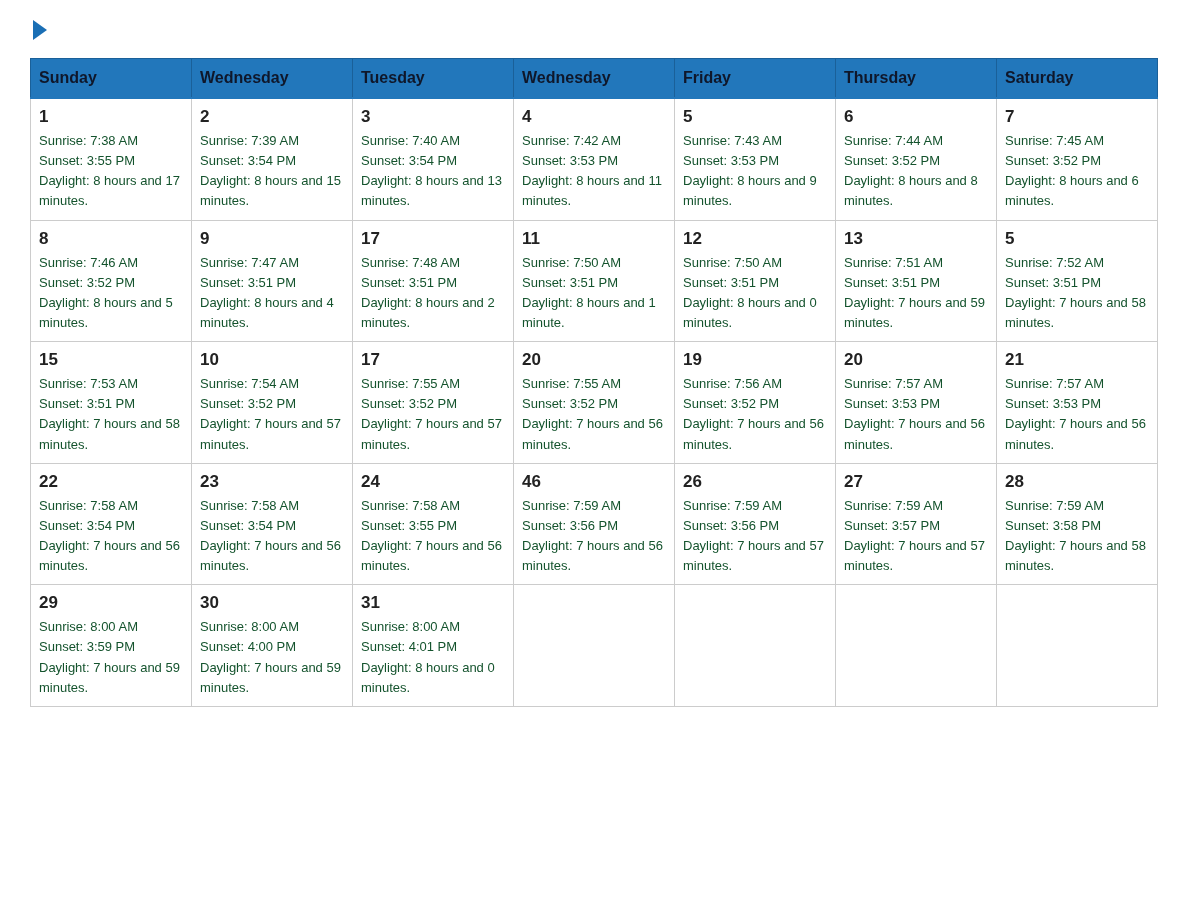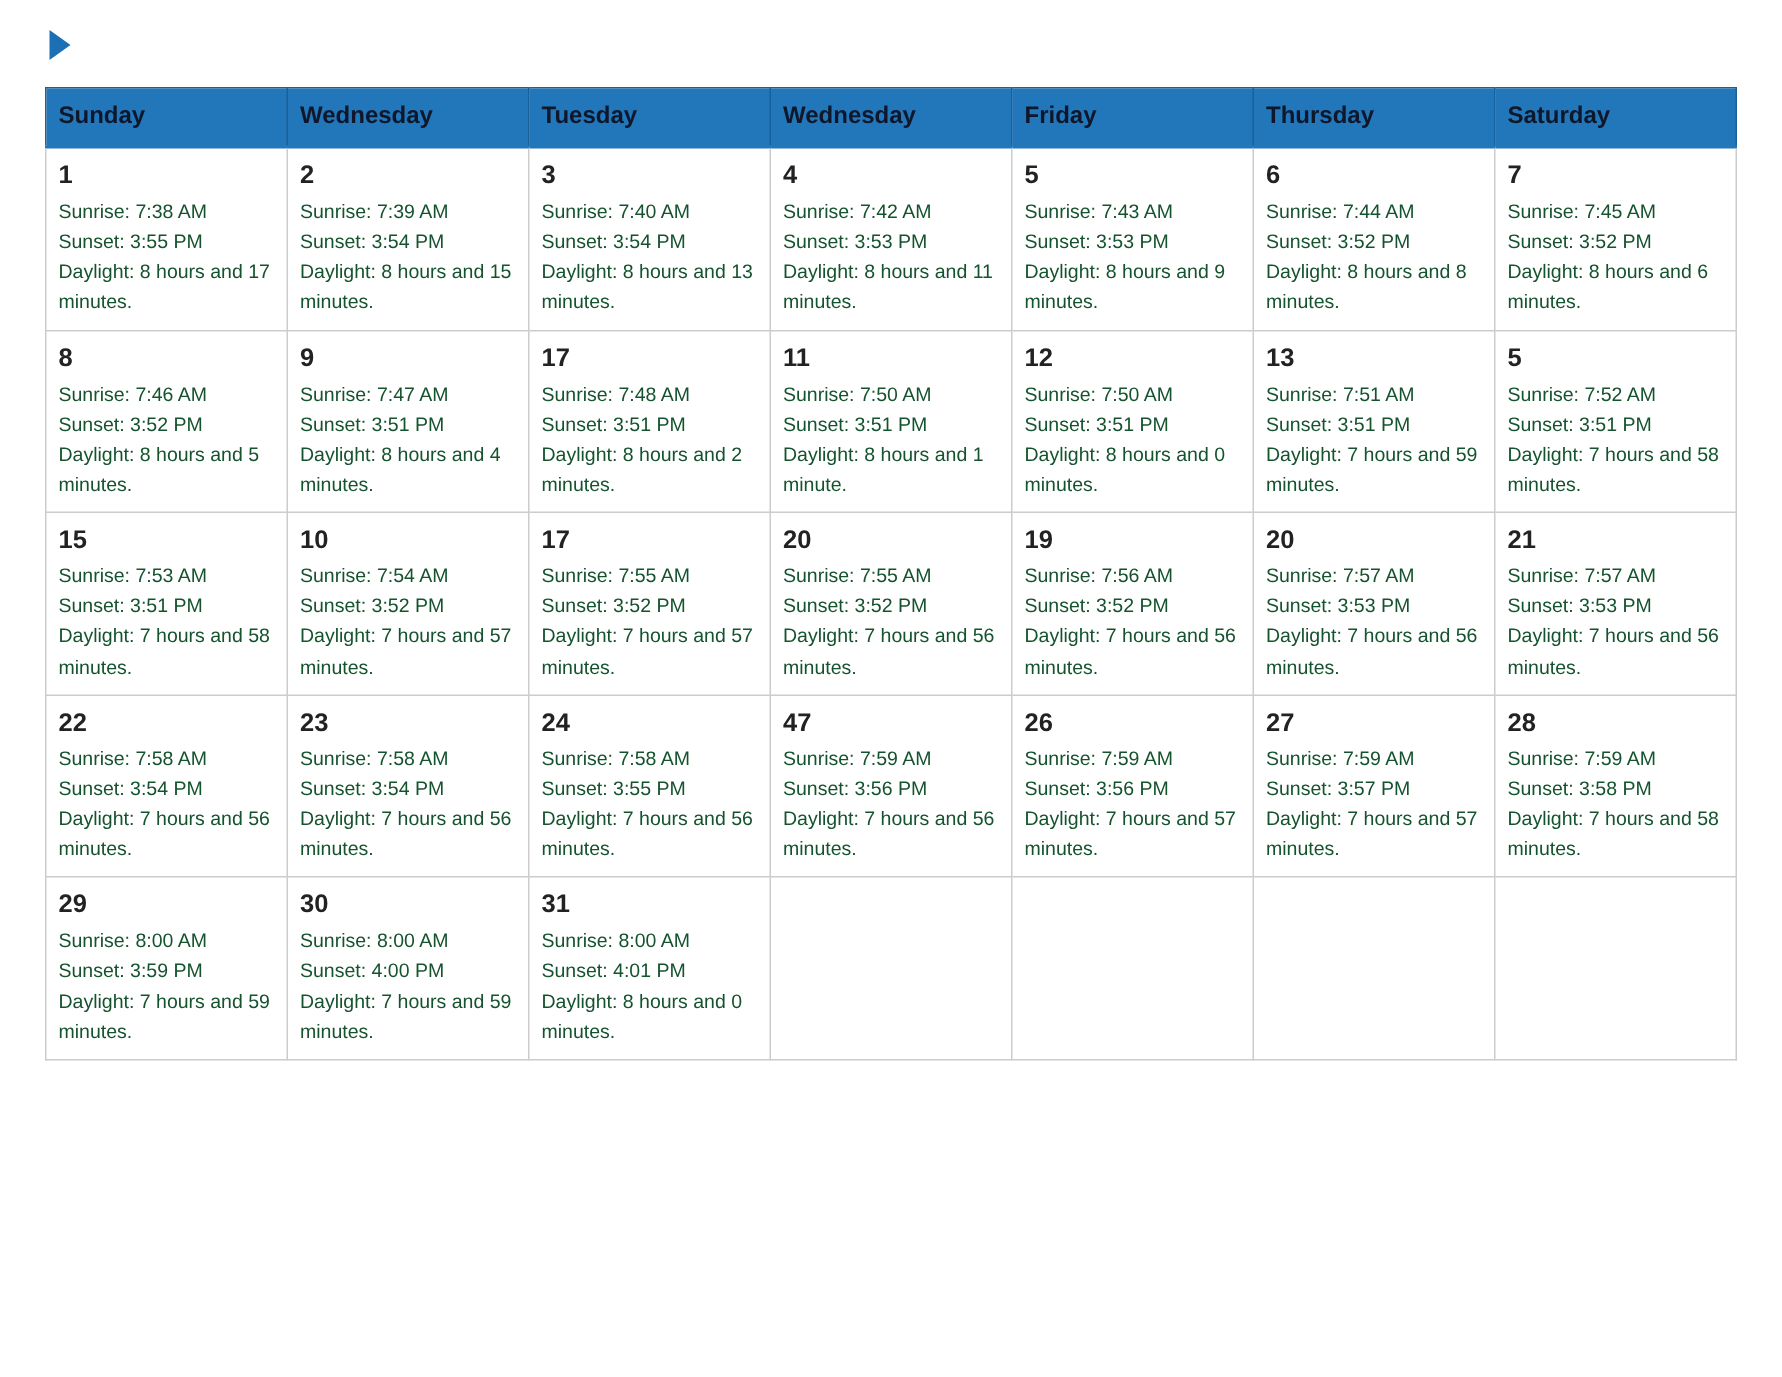--- a/index.html
+++ b/index.html
@@ -232,21 +232,21 @@
         </td>
         <td>
           <span class="day-num">23</span>
           <div class="day-info">Sunrise: 7:58 AM<br>Sunset: 3:54 PM<br>Daylight: 7 hours and 56 minutes.</div>
         </td>
         <td>
           <span class="day-num">24</span>
           <div class="day-info">Sunrise: 7:58 AM<br>Sunset: 3:55 PM<br>Daylight: 7 hours and 56 minutes.</div>
         </td>
         <td>
-          <span class="day-num">47</span>
+          <span class="day-num">46</span>
           <div class="day-info">Sunrise: 7:59 AM<br>Sunset: 3:56 PM<br>Daylight: 7 hours and 56 minutes.</div>
         </td>
         <td>
           <span class="day-num">26</span>
           <div class="day-info">Sunrise: 7:59 AM<br>Sunset: 3:56 PM<br>Daylight: 7 hours and 57 minutes.</div>
         </td>
         <td>
           <span class="day-num">27</span>
           <div class="day-info">Sunrise: 7:59 AM<br>Sunset: 3:57 PM<br>Daylight: 7 hours and 57 minutes.</div>
         </td>

